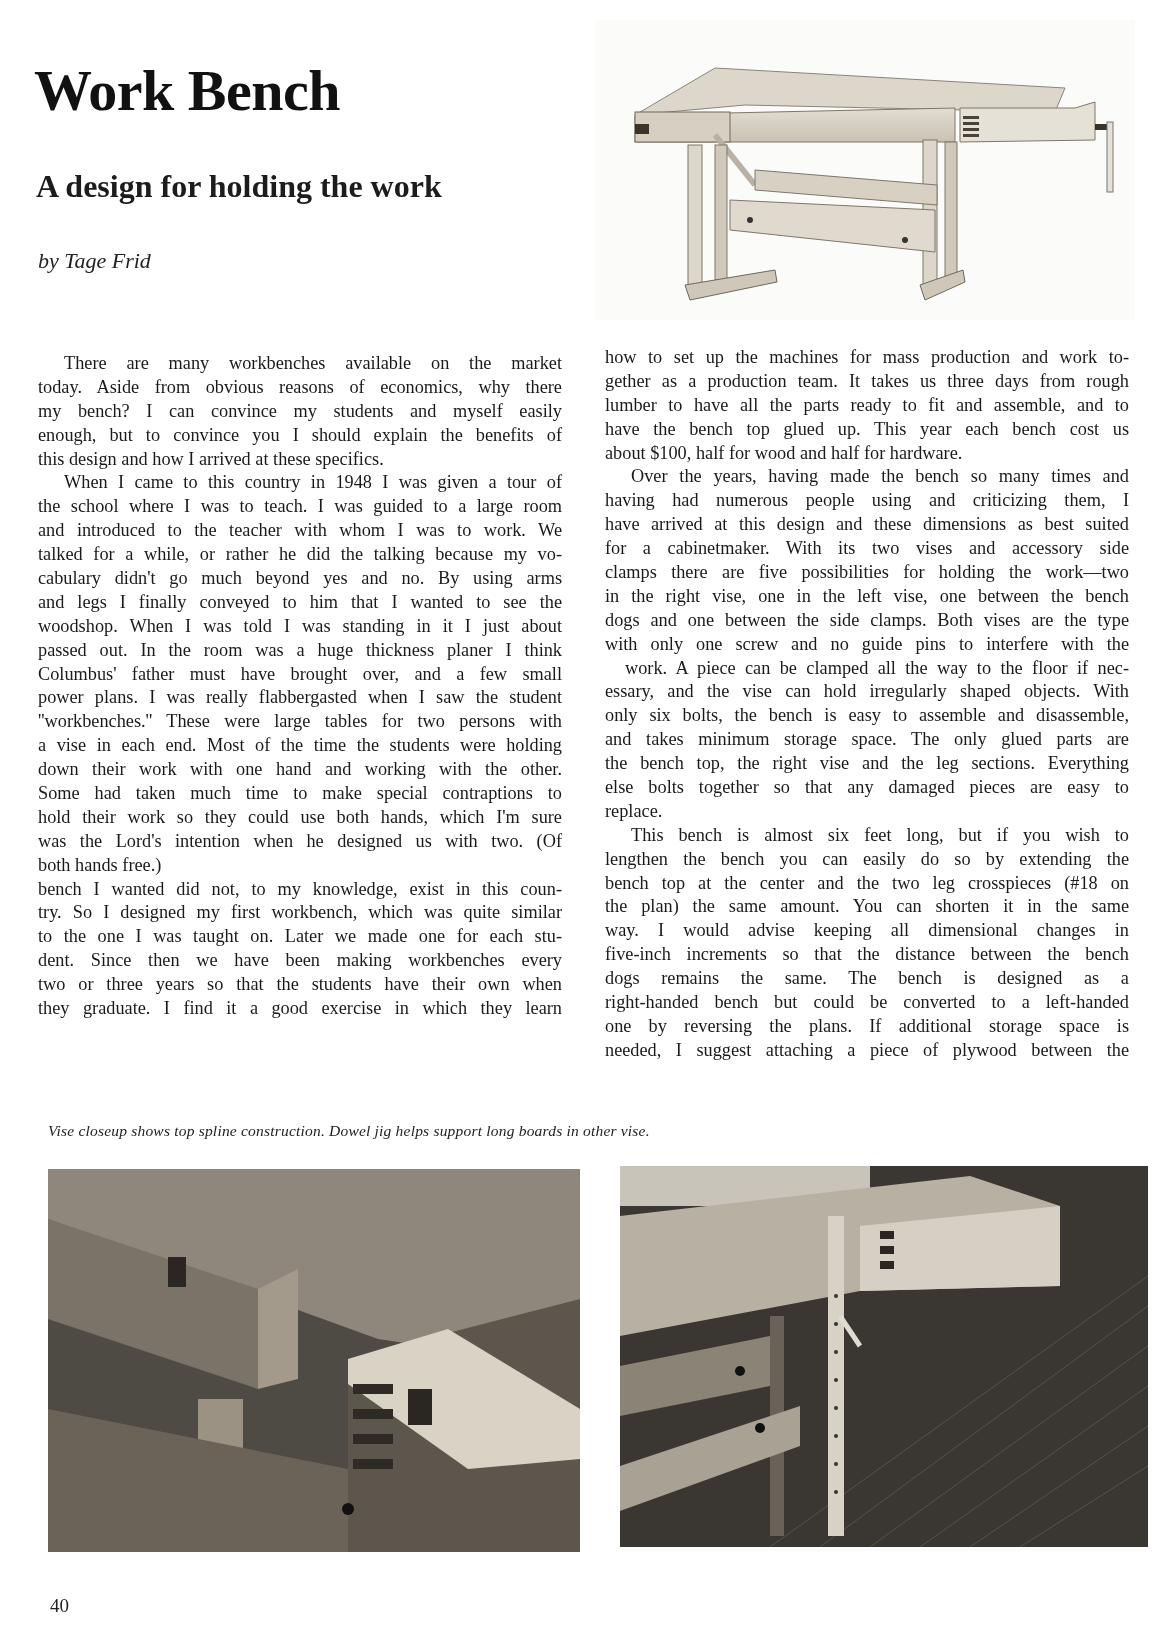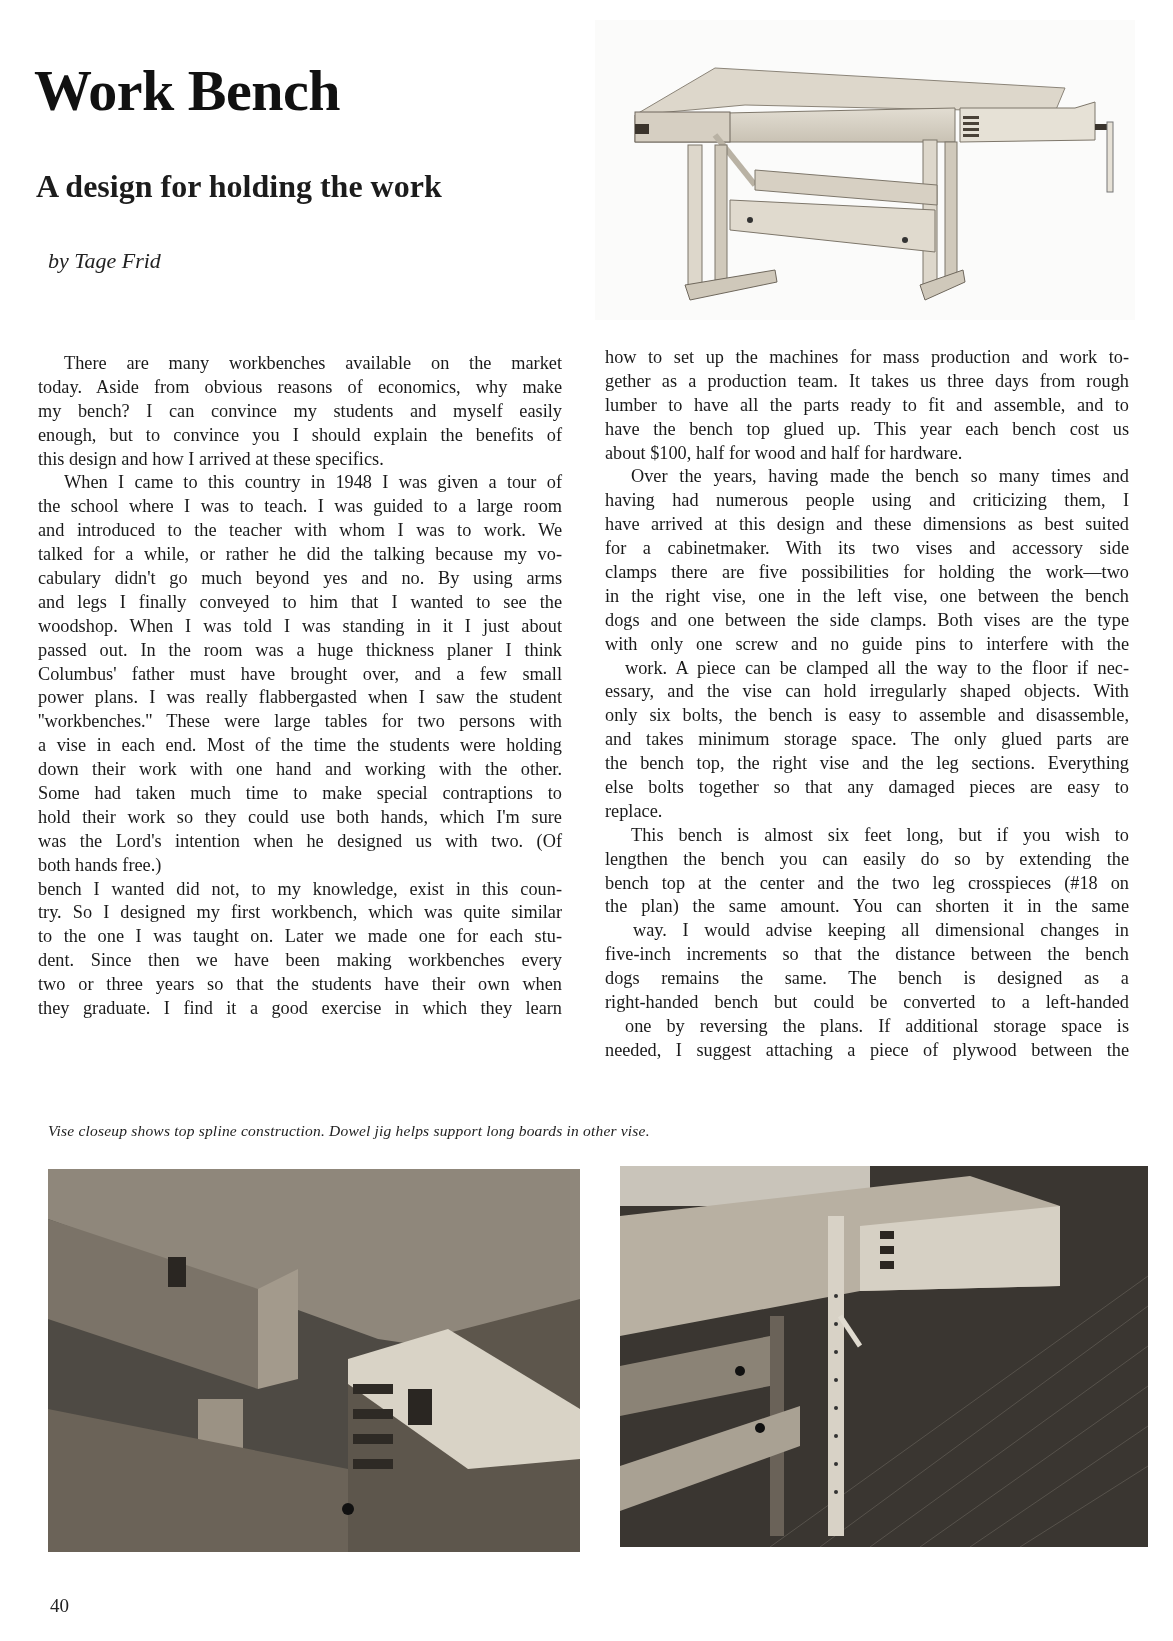--- a/index.html
+++ b/index.html
@@ -1,21 +1,21 @@
 <!DOCTYPE html>
 <html><head>
 <meta charset="utf-8">
 <style>
   html, body { margin: 0; padding: 0; background: #ffffff; }
   body { width: 1173px; height: 1641px; position: relative; overflow: hidden;
          font-family: "Liberation Serif", "DejaVu Serif", serif; color: #1a1a1a; }
   .title { position: absolute; left: 34px; top: 62px; font-size: 58px; font-weight: bold;
            letter-spacing: -0.5px; color: #111; margin: 0; line-height: 1; }
   .subtitle { position: absolute; left: 36px; top: 170px; font-size: 32px; color: #1c1c1c; line-height: 1; margin: 0; }
-  .byline { position: absolute; left: 48px; top: 250px; font-size: 22px; font-style: italic; color: #222; line-height: 1; }
+  .byline { position: absolute; left: 38px; top: 250px; font-size: 22px; font-style: italic; color: #222; line-height: 1; }
   .col { position: absolute; width: 524px; font-size: 18.3px; line-height: 23.9px; }
   .col.left { left: 38px; top: 352px; }
   .col.right { left: 605px; top: 346px; }
   .ln { display: block; text-align: justify; text-align-last: justify; white-space: nowrap; height: 23.9px; overflow: visible; }
   .ln.last { text-align-last: left; }
   .ln.indent { padding-left: 26px; }
   .caption { position: absolute; left: 48px; top: 1122px; font-size: 15.5px; font-style: italic; color: #222; letter-spacing: 0.2px; }
   .photo { position: absolute; overflow: hidden; }
   .photo-top { left: 595px; top: 20px; width: 540px; height: 300px; background: #fbfbfa; }
   .photo-left { left: 48px; top: 1169px; width: 532px; height: 383px; background: #5e5a54; }
@@ -67,21 +67,21 @@
     <circle cx="155" cy="200" r="3" fill="#333"></circle>
       <circle cx="310" cy="220" r="3" fill="#333"></circle>
 
     <polygon points="90,265 180,250 182,262 95,280" fill="#cfc8ba" stroke="#6e675c"></polygon>
     <polygon points="325,265 368,250 370,262 330,280" fill="#cfc8ba" stroke="#6e675c"></polygon>
   </svg>
 </div>
 
 <div class="col left" id="col-left">
     <span class="ln indent" style="display: block;"><span style="white-space: nowrap;">There are many workbenches available on the market</span></span>
-    <span class="ln" style="display: block;"><span style="white-space: nowrap;">today. Aside from obvious reasons of economics, why make</span></span>
+    <span class="ln" style="display: block;"><span style="white-space: nowrap;">today. Aside from obvious reasons of economics, why there</span></span>
     <span class="ln" style="display: block;"><span style="white-space: nowrap;">my bench? I can convince my students and myself easily</span></span>
     <span class="ln" style="display: block;"><span style="white-space: nowrap;">enough, but to convince you I should explain the benefits of</span></span>
     <span class="ln last">this design and how I arrived at these specifics.</span>
     <span class="ln indent" style="display: block;"><span style="white-space: nowrap;">When I came to this country in 1948 I was given a tour of</span></span>
     <span class="ln" style="display: block;"><span style="white-space: nowrap;">the school where I was to teach. I was guided to a large room</span></span>
     <span class="ln" style="display: block;"><span style="white-space: nowrap;">and introduced to the teacher with whom I was to work. We</span></span>
     <span class="ln" style="display: block;"><span style="white-space: nowrap;">talked for a while, or rather he did the talking because my vo-</span></span>
     <span class="ln" style="display: block;"><span style="white-space: nowrap;">cabulary didn't go much beyond yes and no. By using arms</span></span>
     <span class="ln" style="display: block;"><span style="white-space: nowrap;">and legs I finally conveyed to him that I wanted to see the</span></span>
     <span class="ln" style="display: block;"><span style="white-space: nowrap;">woodshop. When I was told I was standing in it I just about</span></span>
@@ -121,25 +121,25 @@
     <span class="ln" style="display: block;"><span style="white-space: nowrap;">essary, and the vise can hold irregularly shaped objects. With</span></span>
     <span class="ln" style="display: block;"><span style="white-space: nowrap;">only six bolts, the bench is easy to assemble and disassemble,</span></span>
     <span class="ln" style="display: block;"><span style="white-space: nowrap;">and takes minimum storage space. The only glued parts are</span></span>
     <span class="ln" style="display: block;"><span style="white-space: nowrap;">the bench top, the right vise and the leg sections. Everything</span></span>
     <span class="ln" style="display: block;"><span style="white-space: nowrap;">else bolts together so that any damaged pieces are easy to</span></span>
     <span class="ln last">replace.</span>
     <span class="ln indent" style="display: block;"><span style="white-space: nowrap;">This bench is almost six feet long, but if you wish to</span></span>
     <span class="ln" style="display: block;"><span style="white-space: nowrap;">lengthen the bench you can easily do so by extending the</span></span>
     <span class="ln" style="display: block;"><span style="white-space: nowrap;">bench top at the center and the two leg crosspieces (#18 on</span></span>
     <span class="ln" style="display: block;"><span style="white-space: nowrap;">the plan) the same amount. You can shorten it in the same</span></span>
-    <span class="ln" style="display: block;"><span style="white-space: nowrap; margin-left: 28px;">way. I would advise keeping all dimensional changes in</span></span>
+    <span class="ln" style="display: block;"><span style="white-space: nowrap;">way. I would advise keeping all dimensional changes in</span></span>
     <span class="ln" style="display: block;"><span style="white-space: nowrap;">five-inch increments so that the distance between the bench</span></span>
     <span class="ln" style="display: block;"><span style="white-space: nowrap;">dogs remains the same. The bench is designed as a</span></span>
     <span class="ln" style="display: block;"><span style="white-space: nowrap;">right-handed bench but could be converted to a left-handed</span></span>
-    <span class="ln" style="display: block;"><span style="white-space: nowrap; margin-left: 20px;">one by reversing the plans. If additional storage space is</span></span>
+    <span class="ln" style="display: block;"><span style="white-space: nowrap;">one by reversing the plans. If additional storage space is</span></span>
     <span class="ln" style="display: block;"><span style="white-space: nowrap;">needed, I suggest attaching a piece of plywood between the</span></span>
   </div>
 
 <div class="caption">Vise closeup shows top spline construction. Dowel jig helps support  long boards in other vise.</div>
 
 <div class="photo photo-left">
   <svg width="532" height="383" viewBox="0 0 532 383">
     <rect width="532" height="383" fill="#4e4a44"></rect>
     <polygon points="0,0 532,0 532,200 330,170 0,50" fill="#8f877b"></polygon>
     <polygon points="0,50 210,120 210,220 0,150" fill="#7b7368"></polygon>

